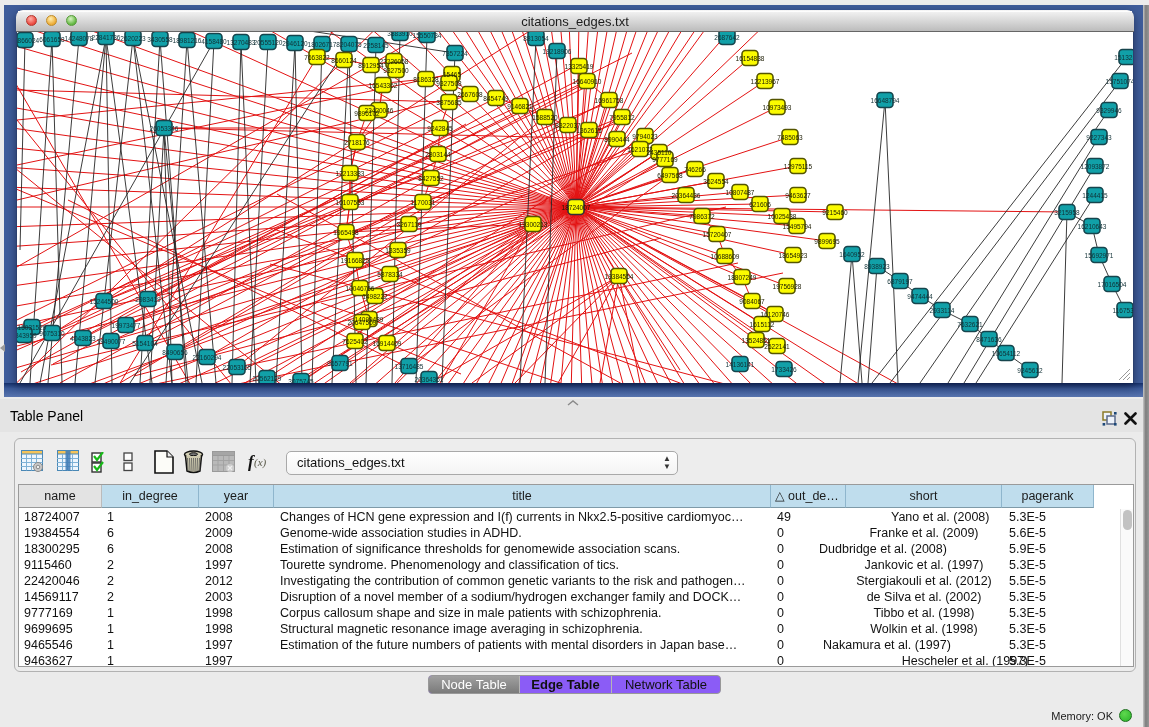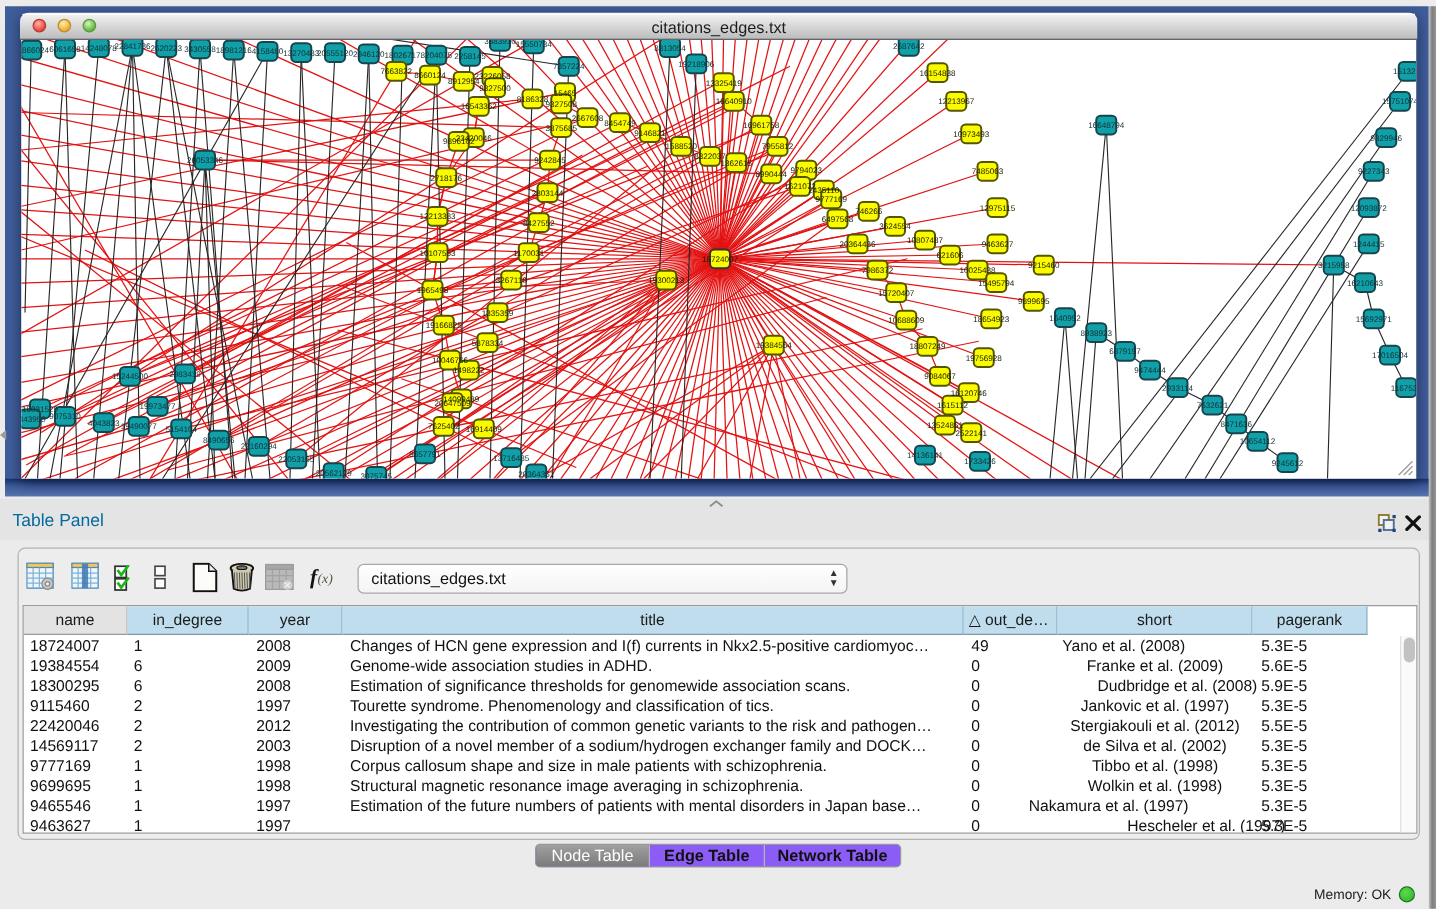--- a/index.html
+++ b/index.html
@@ -7,21 +7,21 @@
 .abs{position:absolute}
 #desktop{left:4px;top:5px;width:1139px;height:392px;background:#3f5d9b}
 #band{left:4px;top:383px;width:1139px;height:14px;background:linear-gradient(#16306b,#3b5a99 40%,#5874ae)}
 #win{left:16px;top:10px;width:1118px;height:373px;border-radius:7px 7px 0 0;box-shadow:0 3px 10px rgba(0,0,20,.45);border-left:1px solid #2b406f;border-right:1px solid #2b406f}
 #titlebar{left:-1px;top:0;width:1118px;height:22px;border-radius:7px 7px 0 0;background:linear-gradient(#f6f6f6,#d6d6d6 55%,#bcbcbc);border-bottom:1px solid #666}
 #titlebar:before{content:"";position:absolute;left:2px;right:2px;top:1px;height:1px;background:#fdfdfd}
 .tl{top:5px;width:11px;height:11px;border-radius:50%}
 #title{width:100%;text-align:center;top:4px;font-size:13px;color:#1c1c1c}
 #canvas{left:0;top:22px;width:1116px;height:351px;background:#fff;overflow:hidden}
 #tp-head{left:0;top:399px;width:1149px;height:33px;background:#e4e4e4}
-#tp-head span{position:absolute;left:10px;top:9px;font-size:14px;color:#0369a1}
+#tp-head span{position:absolute;left:10px;top:9px;font-size:14px;color:#000000}
 #panel{left:0;top:432px;width:1149px;height:295px;background:#ebebeb}
 #container{left:14px;top:6px;width:1122px;height:234px;background:#ededed;border:1px solid #b2b2b2;border-radius:6px}
 #toolbar{left:0;top:0;width:100%;height:44px}
 #combo{left:271px;top:12px;width:392px;height:24px;background:linear-gradient(#fff,#f4f4f4);border:1px solid #a9a9a9;border-radius:5px;font-size:13px;color:#111;line-height:22px;padding-left:10px}
 #combo .arr{position:absolute;right:6px;top:3px;font-size:8px;color:#333;line-height:8px}
 #table{left:3px;top:45px;width:1116px;height:183px;background:#fff;border:1px solid #9a9a9a;overflow:hidden}
 .hc{position:absolute;top:0;height:23px;background:#bfdded;border-right:1px solid #8fb6cd;border-bottom:1px solid #7e9aa8;font-size:12.5px;color:#1b1b1b;text-align:center;line-height:23px}
 .row{position:absolute;width:1114px;height:16px;font-size:12.5px;color:#111;white-space:nowrap}
 .c{position:absolute;top:0;height:16px;line-height:16px;overflow:hidden}
 #sbar{left:1101px;top:24px;width:13px;height:157px;background:#fafafa;border-left:1px solid #e0e0e0}
@@ -738,39 +738,39 @@
         <div class="hc" style="left:255px;width:497px">title</div>
         <div class="hc" style="left:752px;width:75px;text-align:left;padding-left:4px">△ out_de…</div>
         <div class="hc" style="left:827px;width:156px">short</div>
         <div class="hc" style="left:983px;width:92px">pagerank</div>
         <div class="row" style="top:24px">
           <span class="c" style="left:5px;width:76px">18724007</span>
           <span class="c" style="left:88px;width:90px">1</span>
           <span class="c" style="left:186px;width:66px">2008</span>
           <span class="c" style="left:261px;width:489px">Changes of HCN gene expression and I(f) currents in Nkx2.5-positive cardiomyoc…</span>
           <span class="c" style="left:758px;width:66px">49</span>
-          <span class="c" style="left:802px;width:156px;text-align:center">Yano et al. (2008)</span>
+          <span class="c" style="left:872px;width:156px;text-align:left">Yano et al. (2008)</span>
           <span class="c" style="left:990px;width:85px">5.3E-5</span>
         </div>
         <div class="row" style="top:40px">
           <span class="c" style="left:5px;width:76px">19384554</span>
           <span class="c" style="left:88px;width:90px">6</span>
           <span class="c" style="left:186px;width:66px">2009</span>
           <span class="c" style="left:261px;width:489px">Genome-wide association studies in ADHD.</span>
           <span class="c" style="left:758px;width:66px">0</span>
           <span class="c" style="left:827px;width:156px;text-align:center">Franke et al. (2009)</span>
           <span class="c" style="left:990px;width:85px">5.6E-5</span>
         </div>
         <div class="row" style="top:56px">
           <span class="c" style="left:5px;width:76px">18300295</span>
           <span class="c" style="left:88px;width:90px">6</span>
           <span class="c" style="left:186px;width:66px">2008</span>
           <span class="c" style="left:261px;width:489px">Estimation of significance thresholds for genomewide association scans.</span>
           <span class="c" style="left:758px;width:66px">0</span>
-          <span class="c" style="left:859px;width:156px;text-align:left">Dudbridge et al. (2008)</span>
+          <span class="c" style="left:786px;width:156px;text-align:center">Dudbridge et al. (2008)</span>
           <span class="c" style="left:990px;width:85px">5.9E-5</span>
         </div>
         <div class="row" style="top:72px">
           <span class="c" style="left:5px;width:76px">9115460</span>
           <span class="c" style="left:88px;width:90px">2</span>
           <span class="c" style="left:186px;width:66px">1997</span>
           <span class="c" style="left:261px;width:489px">Tourette syndrome. Phenomenology and classification of tics.</span>
           <span class="c" style="left:758px;width:66px">0</span>
           <span class="c" style="left:827px;width:156px;text-align:center">Jankovic et al. (1997)</span>
           <span class="c" style="left:990px;width:85px">5.3E-5</span>
@@ -829,19 +829,19 @@
           <span class="c" style="left:990px;width:85px">5.3E-5</span>
         </div>
         <div class="abs" id="sbar">
           <i></i>
         </div>
       </div>
   </div>
   <div class="abs" id="tabs">
     <div class="seg" style="width:90px;background:linear-gradient(#a0a0a0,#767676);color:#fff">Node Table</div>
     <div class="seg" style="width:92px;color:#111;font-weight:bold;border-left:1px solid #b5b5b5">Edge Table</div>
-    <div class="seg" style="width:109px;color:#111;font-weight:bold;border-left:1px solid #b5b5b5">Network Table</div>
+    <div class="seg" style="width:109px;color:#111;font-weight:normal;border-left:1px solid #b5b5b5">Network Table</div>
   </div>
   <div class="abs" id="memory">Memory: OK</div>
   <div class="abs" id="gdot"></div>
 </div>
 <div class="abs" id="rstrip"></div>
 <div class="abs" style="left:0;top:344px;width:0;height:0;border-top:4px solid transparent;border-bottom:4px solid transparent;border-right:5px solid #9a9a9a"></div>
 
 </body></html>

